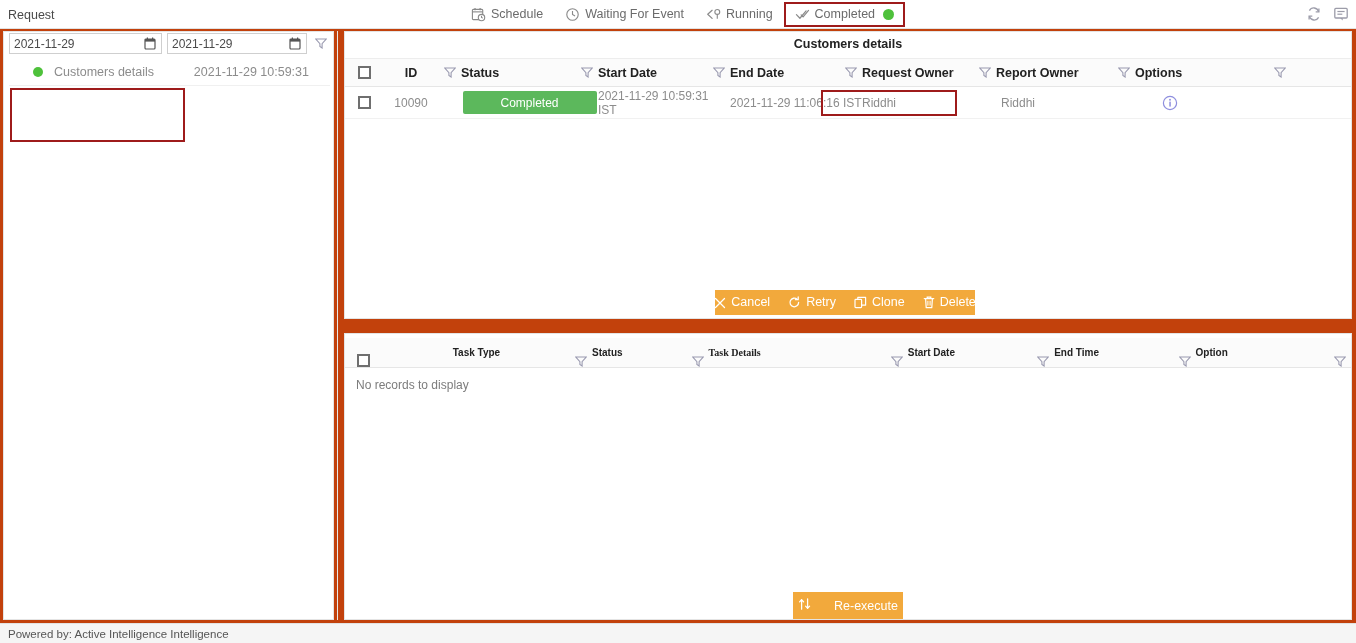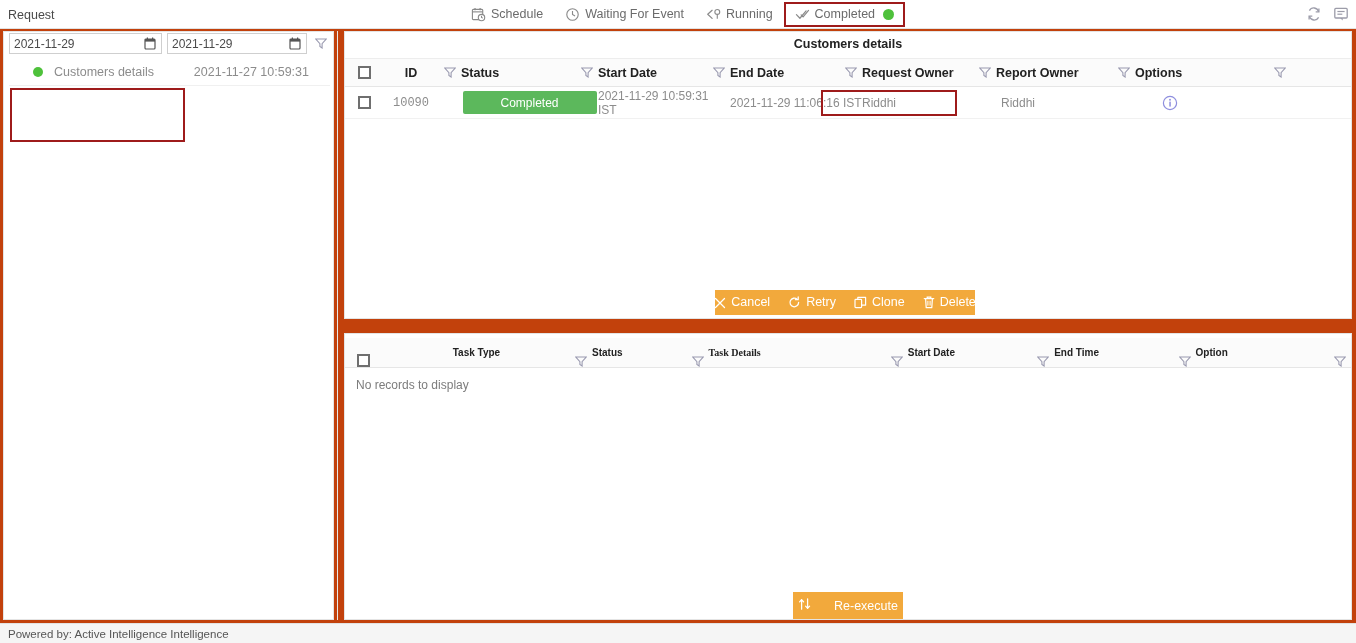--- a/index.html
+++ b/index.html
@@ -318,21 +318,21 @@
       </div>
     </div>
 
     <div class="lgrid">
 
       <div class="lrow">
         <div class="c1">
           <span class="bullet"></span>
           <span>Customers details</span>
         </div>
-        <div class="c2">2021-11-27 10:59:31</div>
+        <div class="c2">2021-11-29 10:59:31</div>
       </div>
     </div>
 
     <div class="redbox-left"></div>
   </div>
 
   <div class="vline"></div>
 
   <div class="rtop">
 
@@ -383,21 +383,21 @@
         <span class="funnel"><svg width="12" height="11" viewBox="0 0 12 11">
               <path d="M0.8 1 L11.2 1 L7.1 5.6 L7.1 10 L4.9 8.4 L4.9 5.6 Z" fill="none" stroke="#9a9ab0" stroke-width="1.1"></path>
             </svg></span>
       </div>
     </div>
 
     <div class="grow">
       <div class="cbcell">
         <span class="cbox"></span>
       </div>
-      <div class="cell" style="width:56px;justify-content:center;font-family:Liberation Mono, monospace;">10090</div>
+      <div class="cell" style="width:56px;justify-content:center;">10090</div>
       <div class="fcell"></div>
       <div class="cell" style="width:137px;justify-content:center;">
         <span class="badge-completed">Completed</span>
       </div>
       <div class="cell" style="width:132px;">2021-11-29 10:59:31 IST</div>
       <div class="cell" style="width:132px;">2021-11-29 11:06:16 IST</div>
       <div class="cell" style="width:139px;">Riddhi</div>
       <div class="cell" style="width:139px;">Riddhi</div>
       <div class="cell" style="width:60px;justify-content:center;">
         <span class="infoicon">

